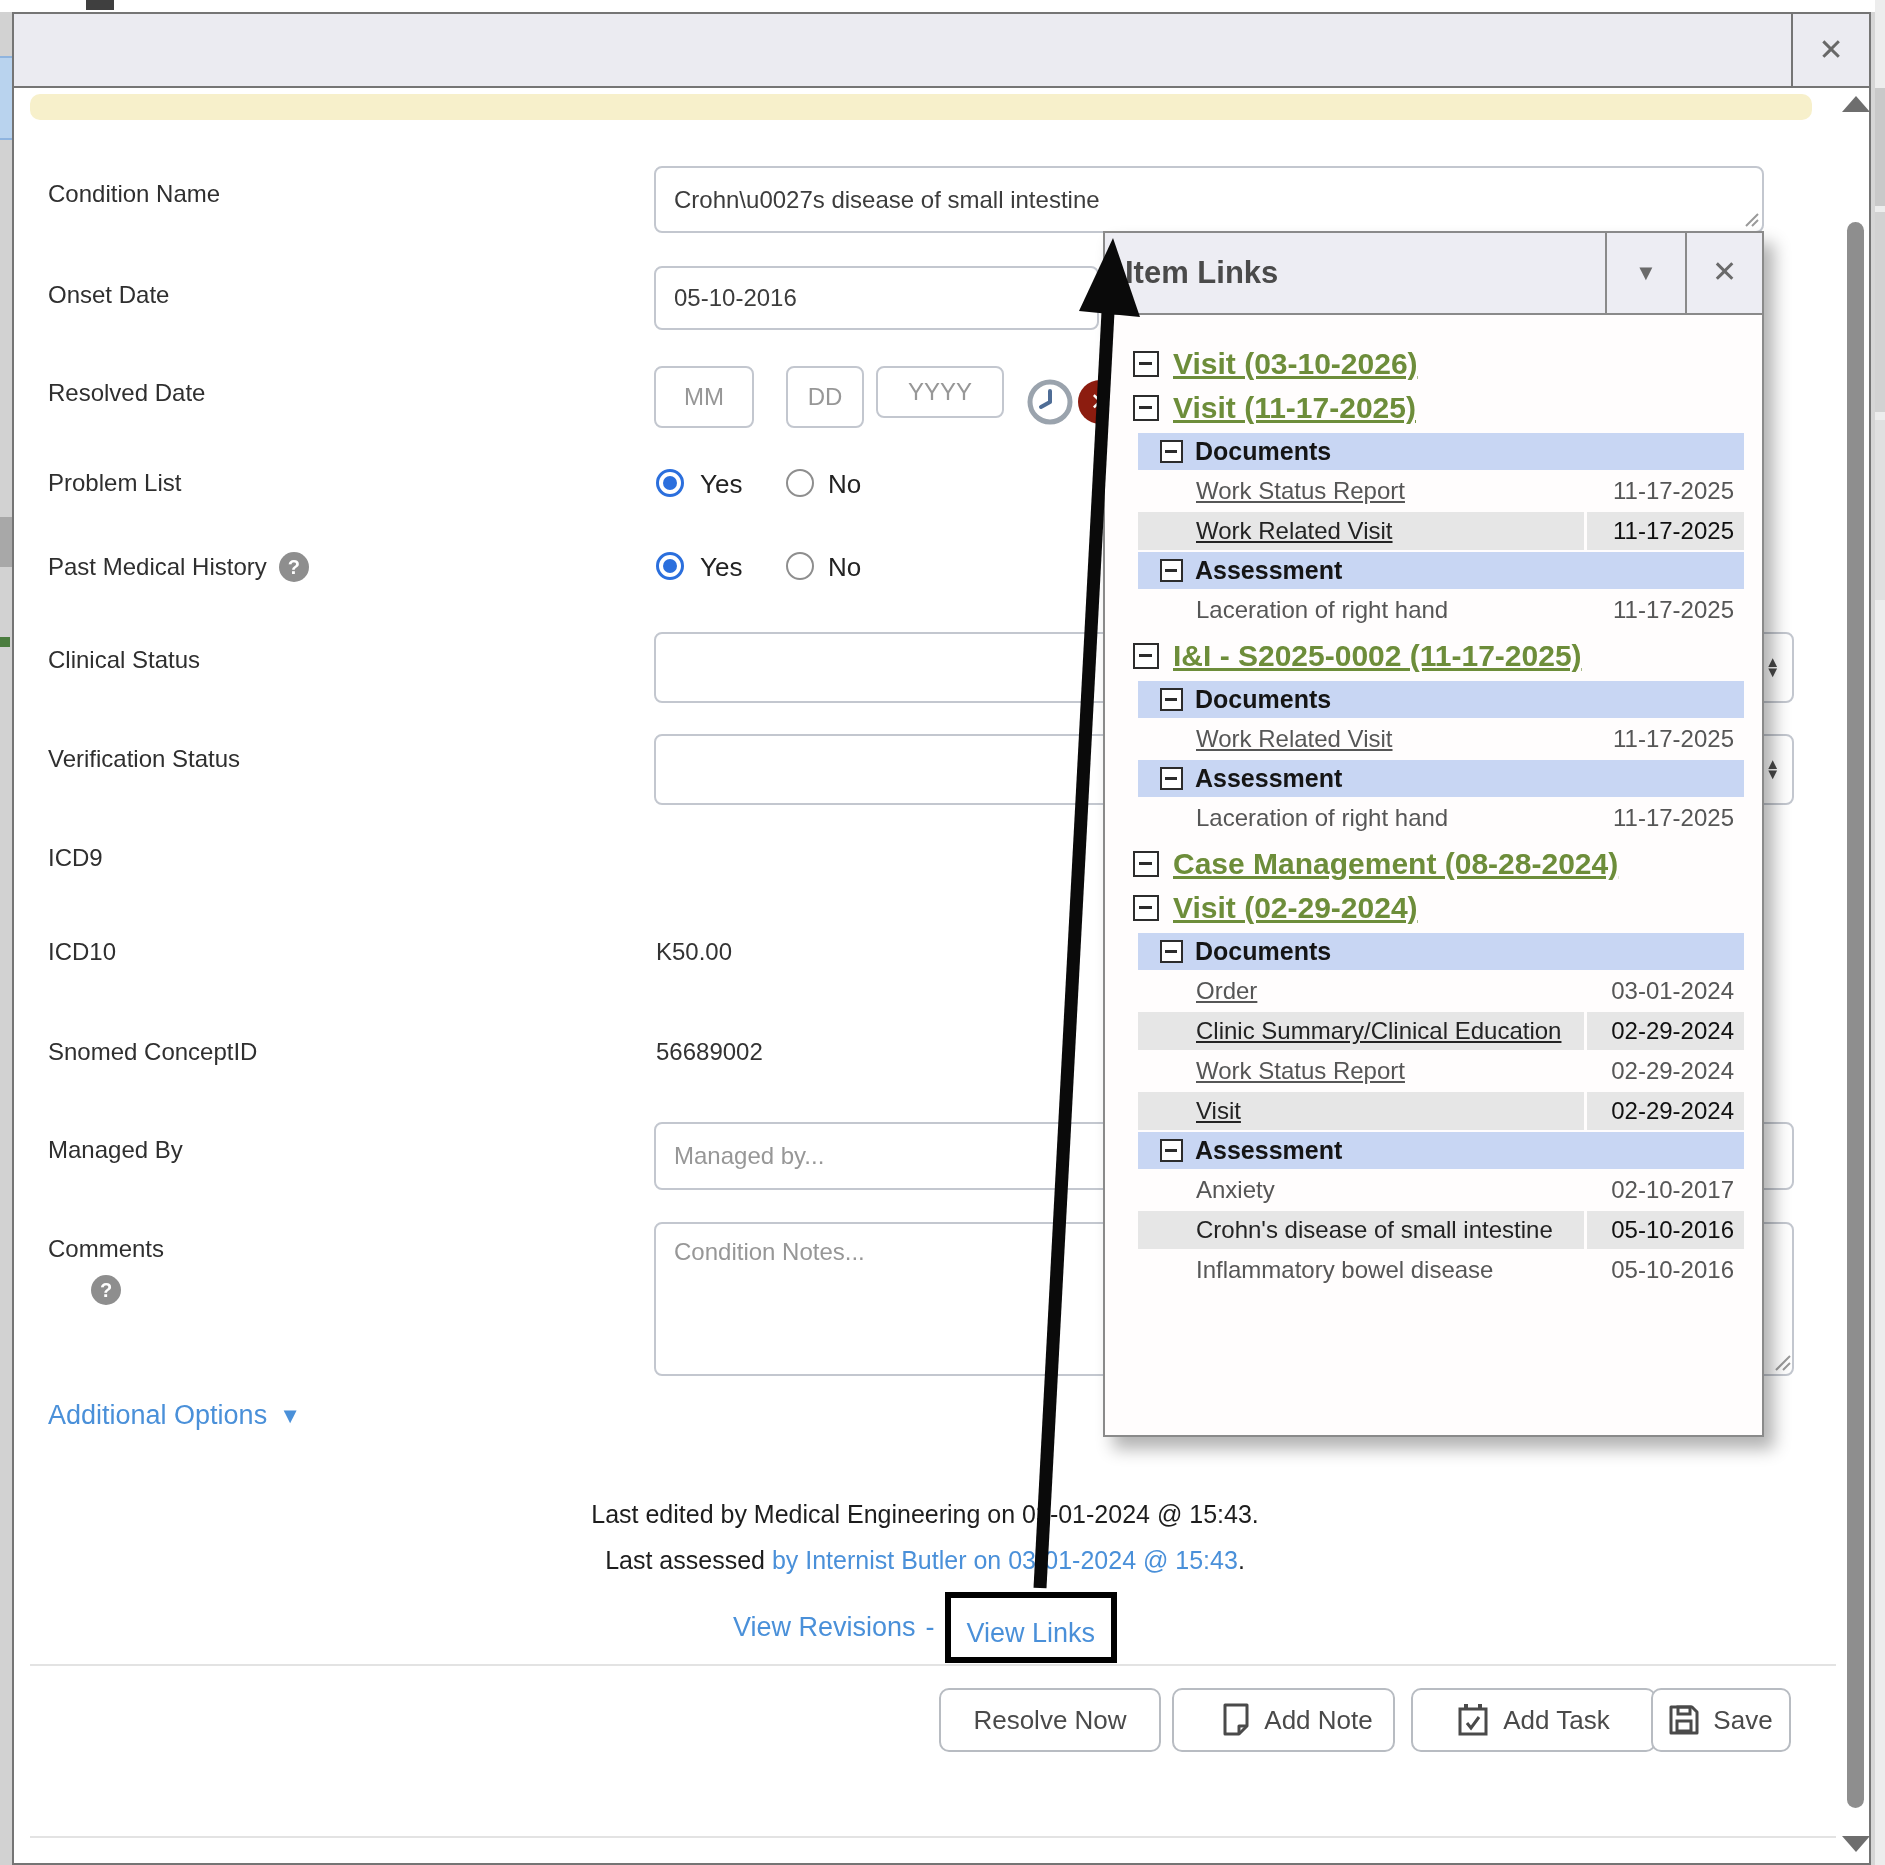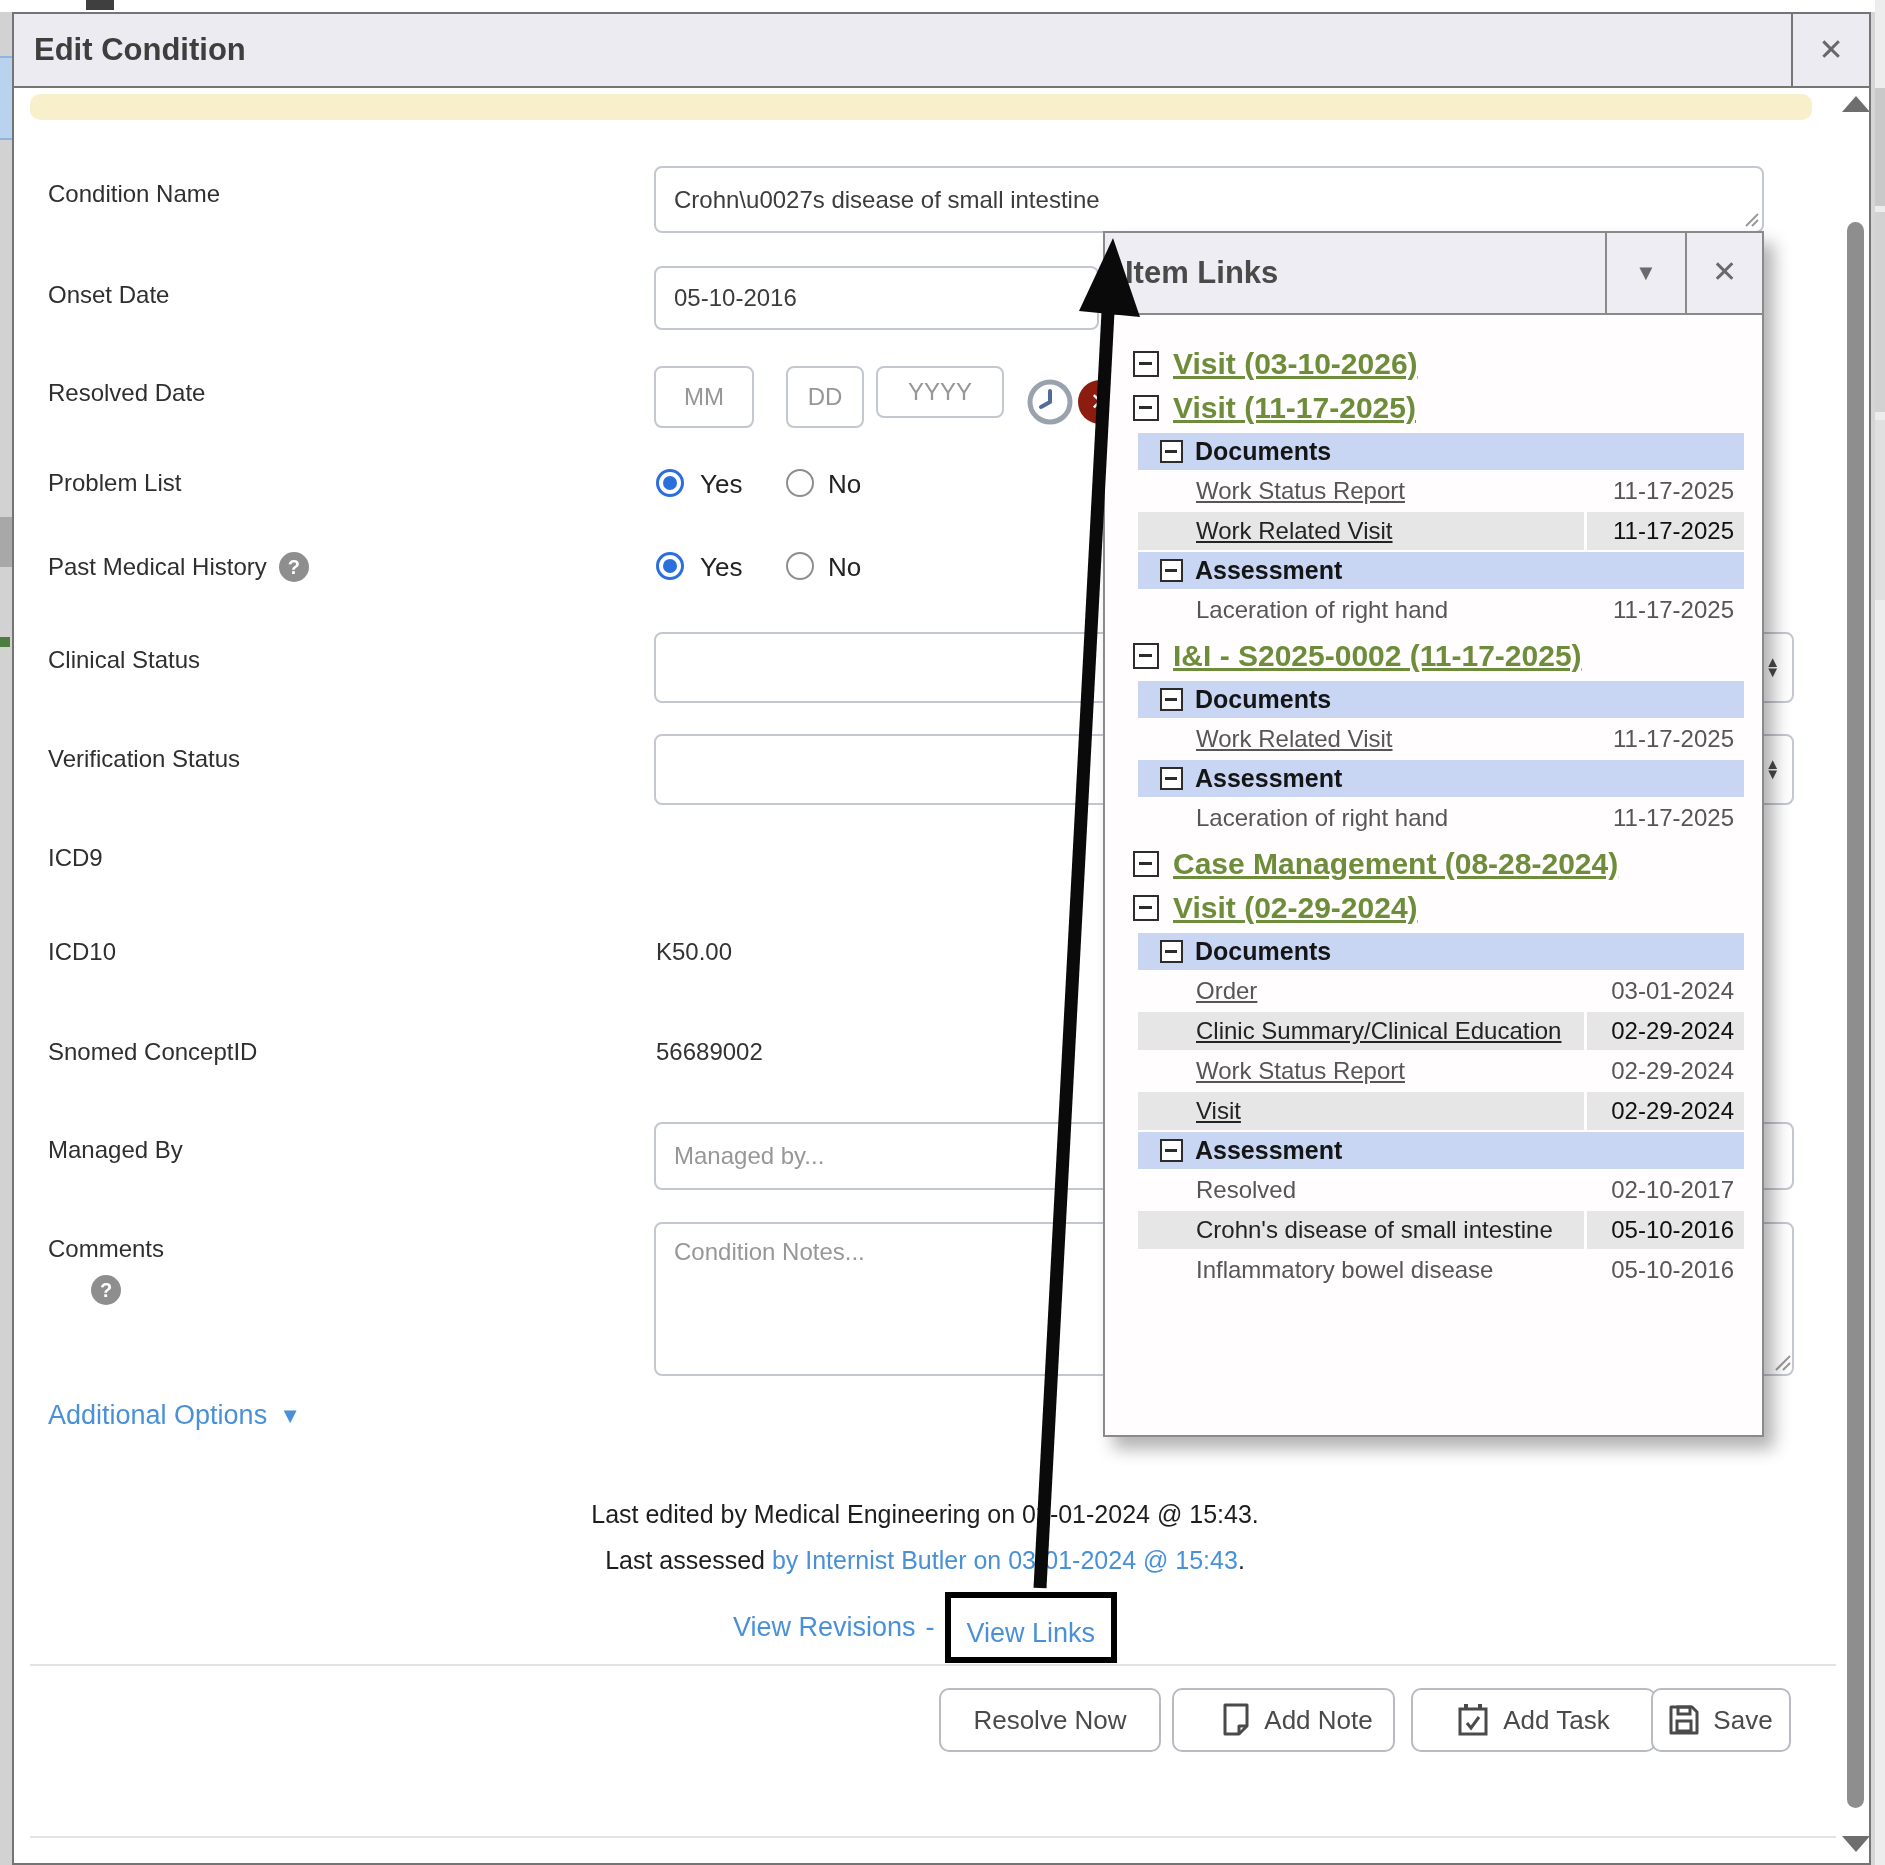--- a/index.html
+++ b/index.html
@@ -109,21 +109,20 @@
   <div class="green"></div>
 </div>
 <div class="abs backdrop-right">
   <div class="b1"></div>
   <div class="b2"></div>
   <div class="b3"></div>
 </div>
 
 <div class="abs modal-frame"></div>
 <div class="abs modal-header">
-  <div class="modal-title">Edit Condition</div>
   <div class="modal-close-cell"></div>
   <div class="modal-close">✕</div>
 </div>
 <div class="abs yellow-banner"></div>
 
 <div class="abs sb-up"></div>
 <div class="abs sb-thumb"></div>
 <div class="abs sb-down"></div>
 
 <div class="flabel" style="top:180px;">
@@ -344,21 +343,21 @@
       </div>
     <div class="il-item gray">
         <div class="nm lnk">Visit</div>
         <div class="dt">02-29-2024</div>
       </div>
     <div class="il-cat">
         <span class="cb sm"></span>
         <span>Assessment</span>
       </div>
     <div class="il-item white">
-        <div class="nm">Resolved</div>
+        <div class="nm">Anxiety</div>
         <div class="dt">02-10-2017</div>
       </div>
     <div class="il-item gray">
         <div class="nm">Crohn's disease of small intestine</div>
         <div class="dt">05-10-2016</div>
       </div>
     <div class="il-item white">
         <div class="nm">Inflammatory bowel disease</div>
         <div class="dt">05-10-2016</div>
       </div>

